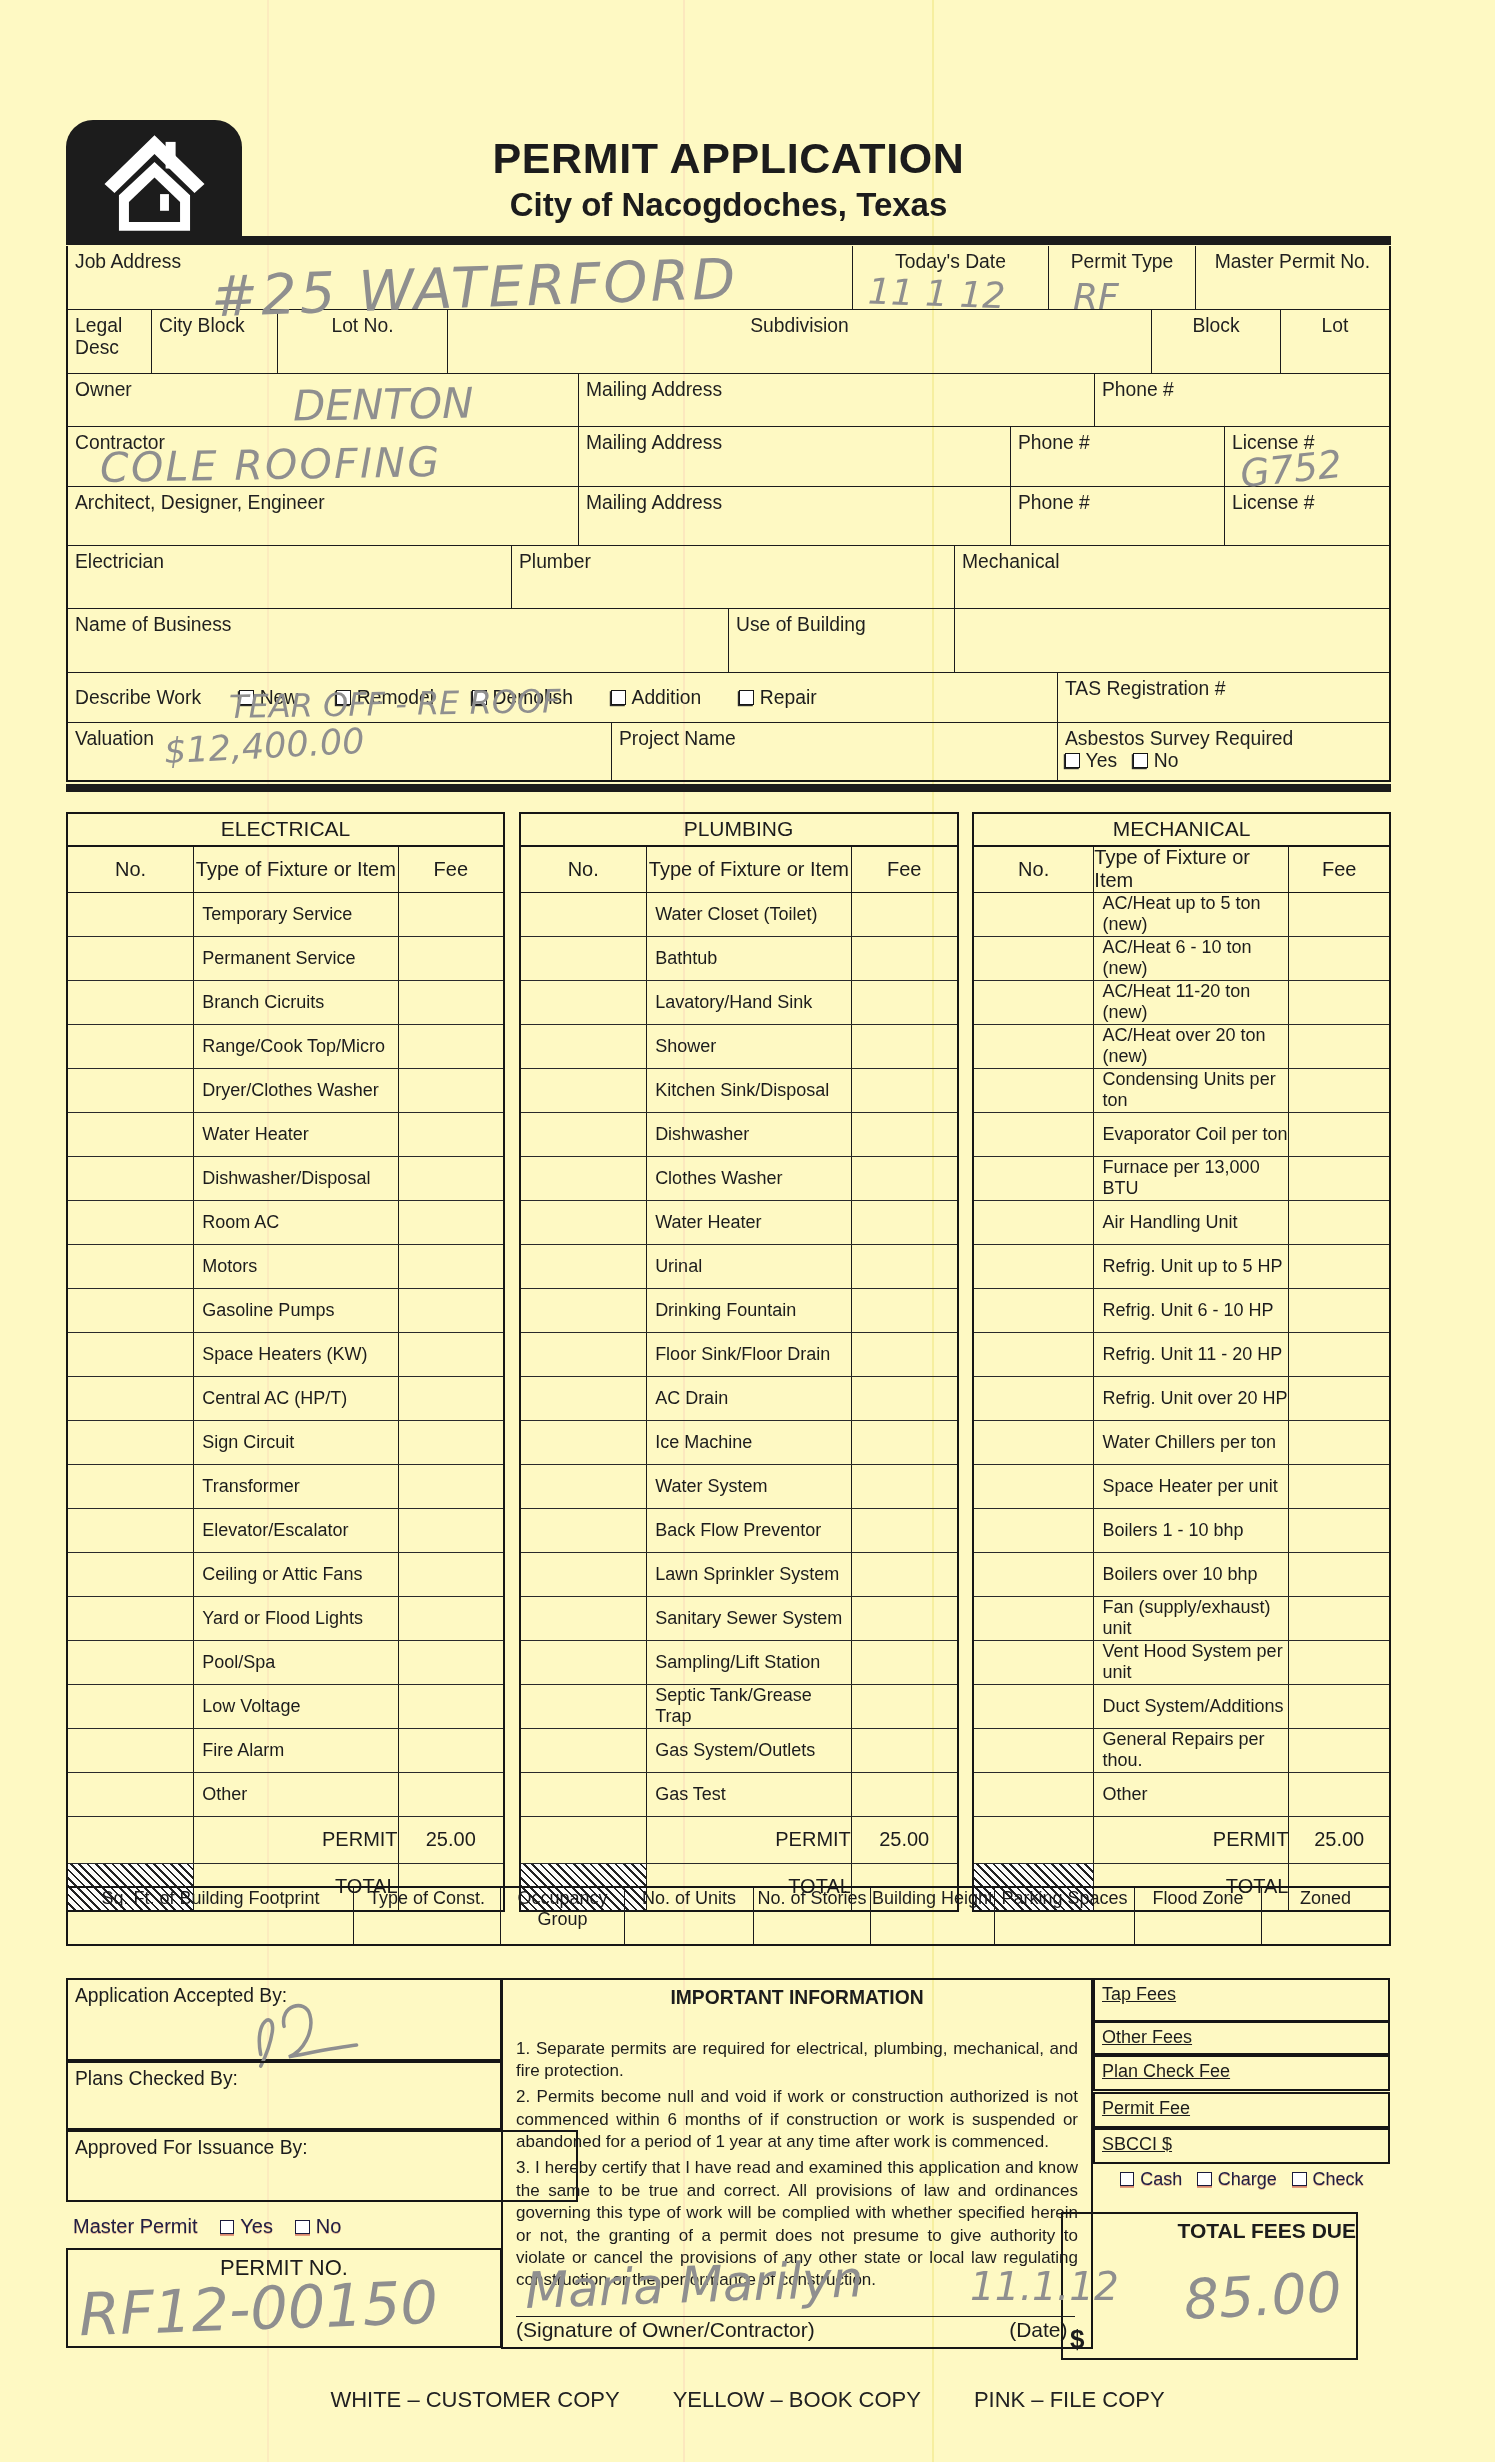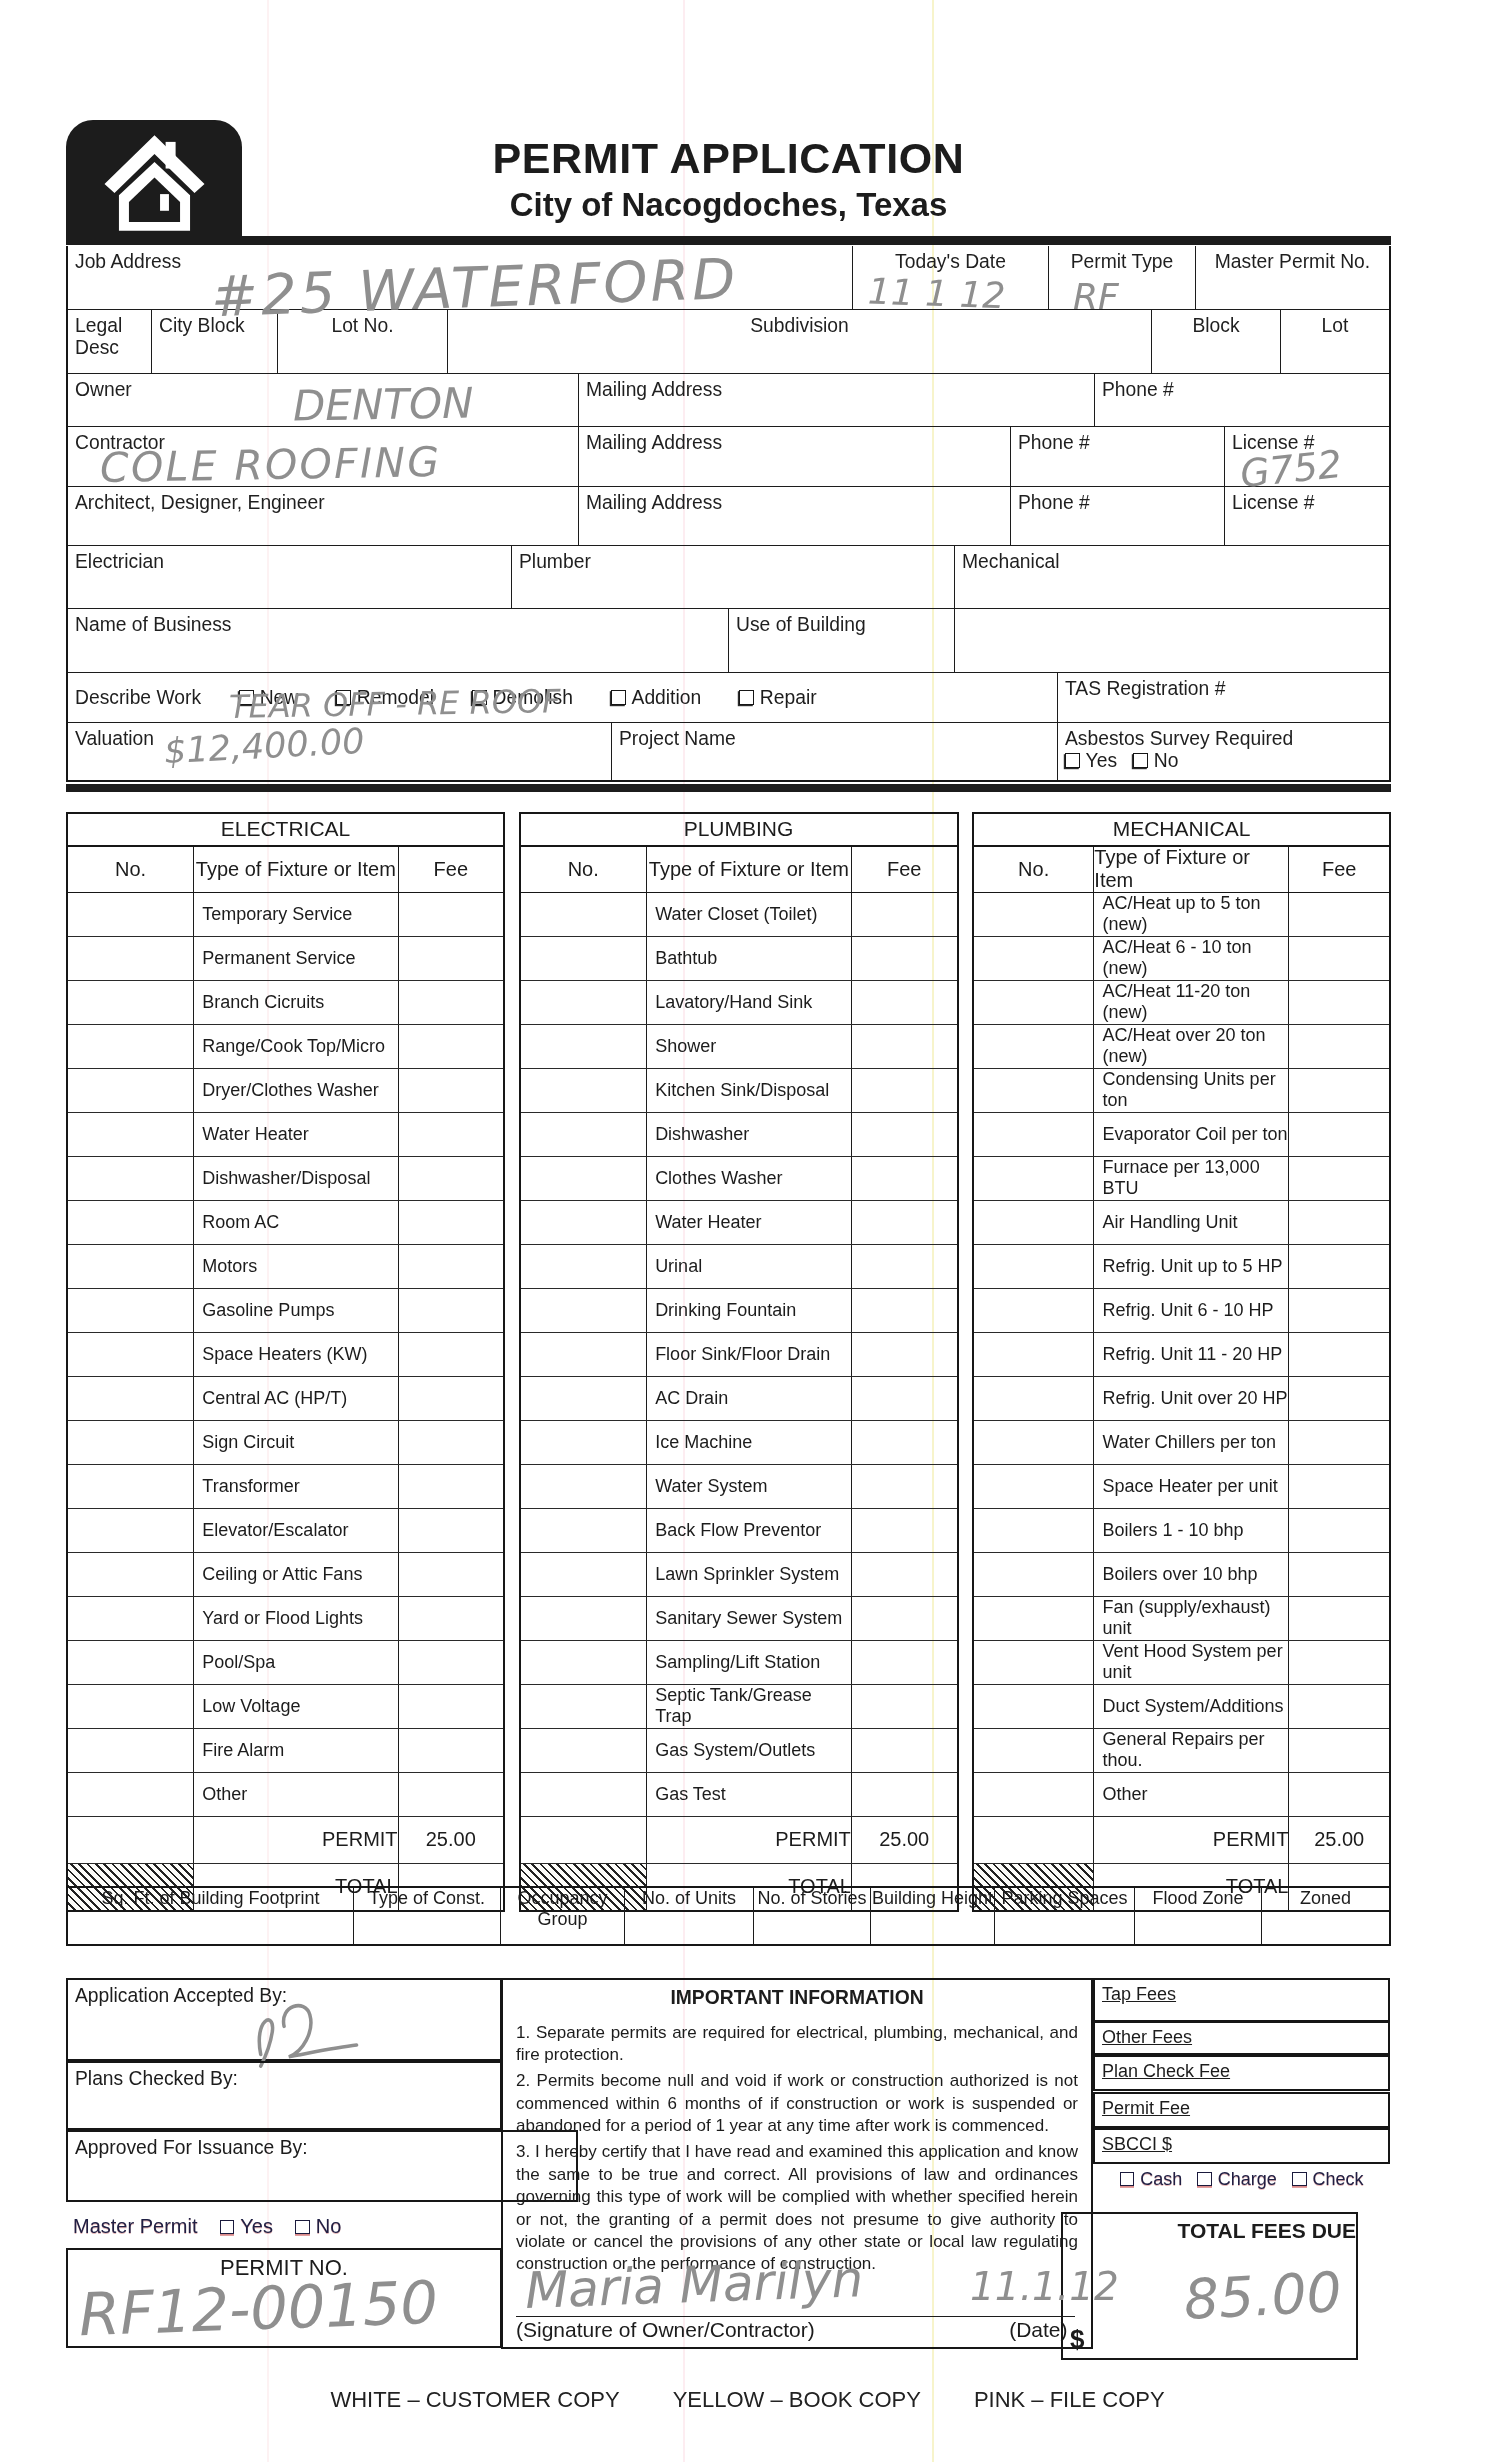--- a/index.html
+++ b/index.html
@@ -1,16 +1,16 @@
 <!DOCTYPE html>
 <html style="font-size:9.4px"><head>
 <meta charset="utf-8">
 <style>
   html,body{margin:0;padding:0;background:#d8d6d0;}
-  .page{position:relative;width:1495px;height:2462px;background:#ffffff;overflow:hidden;
+  .page{position:relative;width:1495px;height:2462px;background:#fef9c3;overflow:hidden;
         font-family:"Liberation Sans",sans-serif;color:#1c1c1c;}
   
   .scanline{position:absolute;top:0;bottom:0;width:1.8px;pointer-events:none;}
   .scan-y{left:932px;background:rgba(225,214,70,.28);}
   .scan-p1{left:683px;background:rgba(240,140,170,.16);}
   .scan-p2{left:267px;background:rgba(240,150,160,.12);}
 
   
   .logo{position:absolute;left:66px;top:120px;width:176px;height:125px;background:#1c1c1c;
         border-radius:27px 27px 5.9px 5.9px;display:flex;align-items:center;justify-content:center;}
@@ -60,21 +60,21 @@
   .strip{position:absolute;left:66px;top:1886px;width:1325px;height:60px;border:2.3px solid #161616;
          box-sizing:border-box;display:flex;}
   .scell{border-right:1.8px solid #1c1c1c;box-sizing:border-box;font-size:18px;text-align:center;
          padding-top:0;}
   .scell:last-child{border-right:none;flex:1;}
 
   
   .bbox{position:absolute;border:2.3px solid #161616;box-sizing:border-box;font-size:19.3px;padding:4.7px 7px;}
   .info-box{position:absolute;left:501px;top:1978px;width:592px;height:371px;border:2.3px solid #161616;
             box-sizing:border-box;padding:7px 13px;}
-  .info-title{text-align:center;font-size:19.3px;font-weight:bold;margin-bottom:13px;}
+  .info-title{text-align:center;font-size:19.3px;font-weight:bold;margin-bottom:29px;}
   .info-box p{font-size:17px;line-height:1.32;margin:0 0 3.5px 0;text-align:justify;}
   .sigline{position:absolute;left:13px;right:16.4px;bottom:30.5px;border-top:1.8px solid #1c1c1c;}
   .siglabel{position:absolute;bottom:4.7px;font-size:21px;}
 
   .feebox{position:absolute;left:1093px;width:297px;border:2.3px solid #161616;box-sizing:border-box;
           font-size:18px;padding:3.5px 7px;text-decoration:underline;}
   .payline{position:absolute;left:1093px;top:2169px;width:297px;font-size:18px;text-align:center;}
   .tfd{position:absolute;left:1061px;top:2200px;width:297px;height:148px;border:2.3px solid #161616;
        box-sizing:border-box;text-align:right;margin-top:12px;}
   .tfd .t{font-size:21px;font-weight:bold;margin-top:4.7px;}

